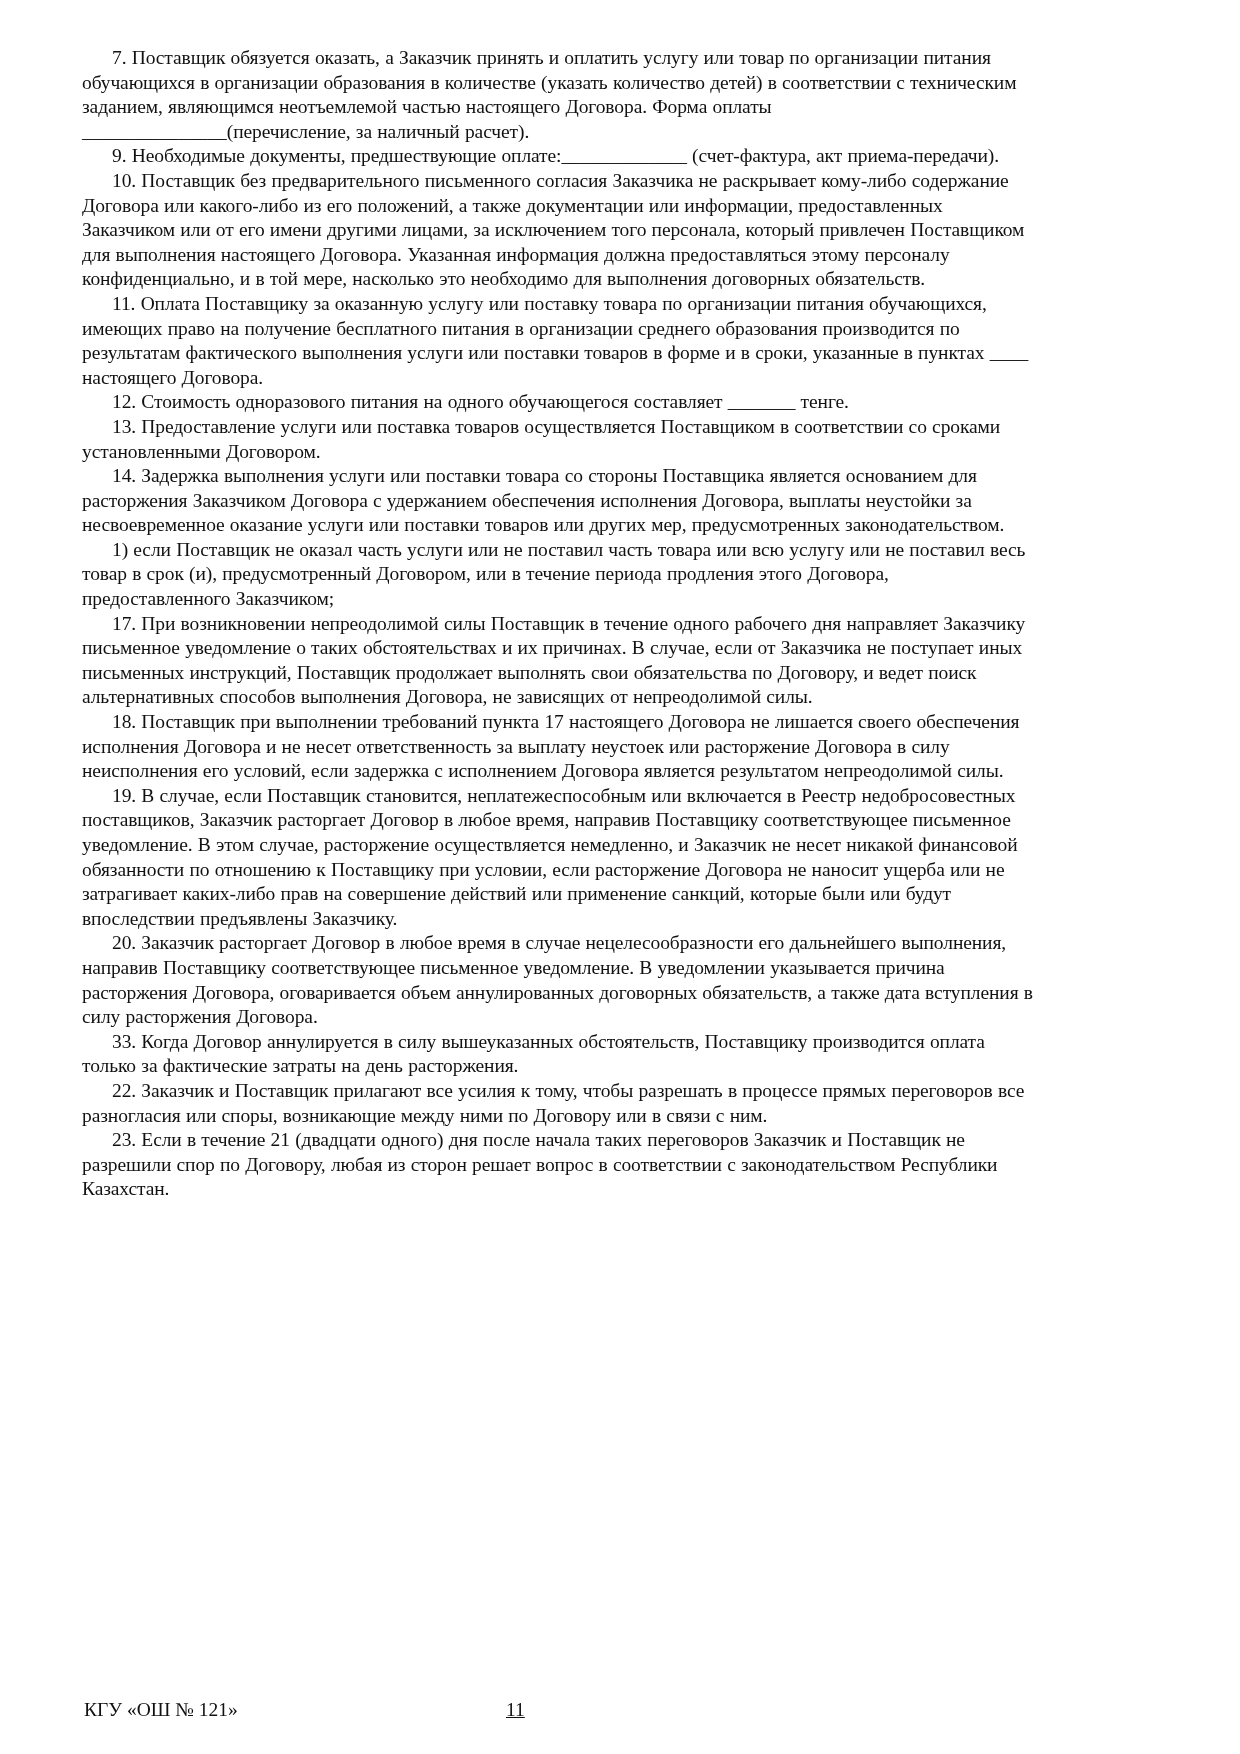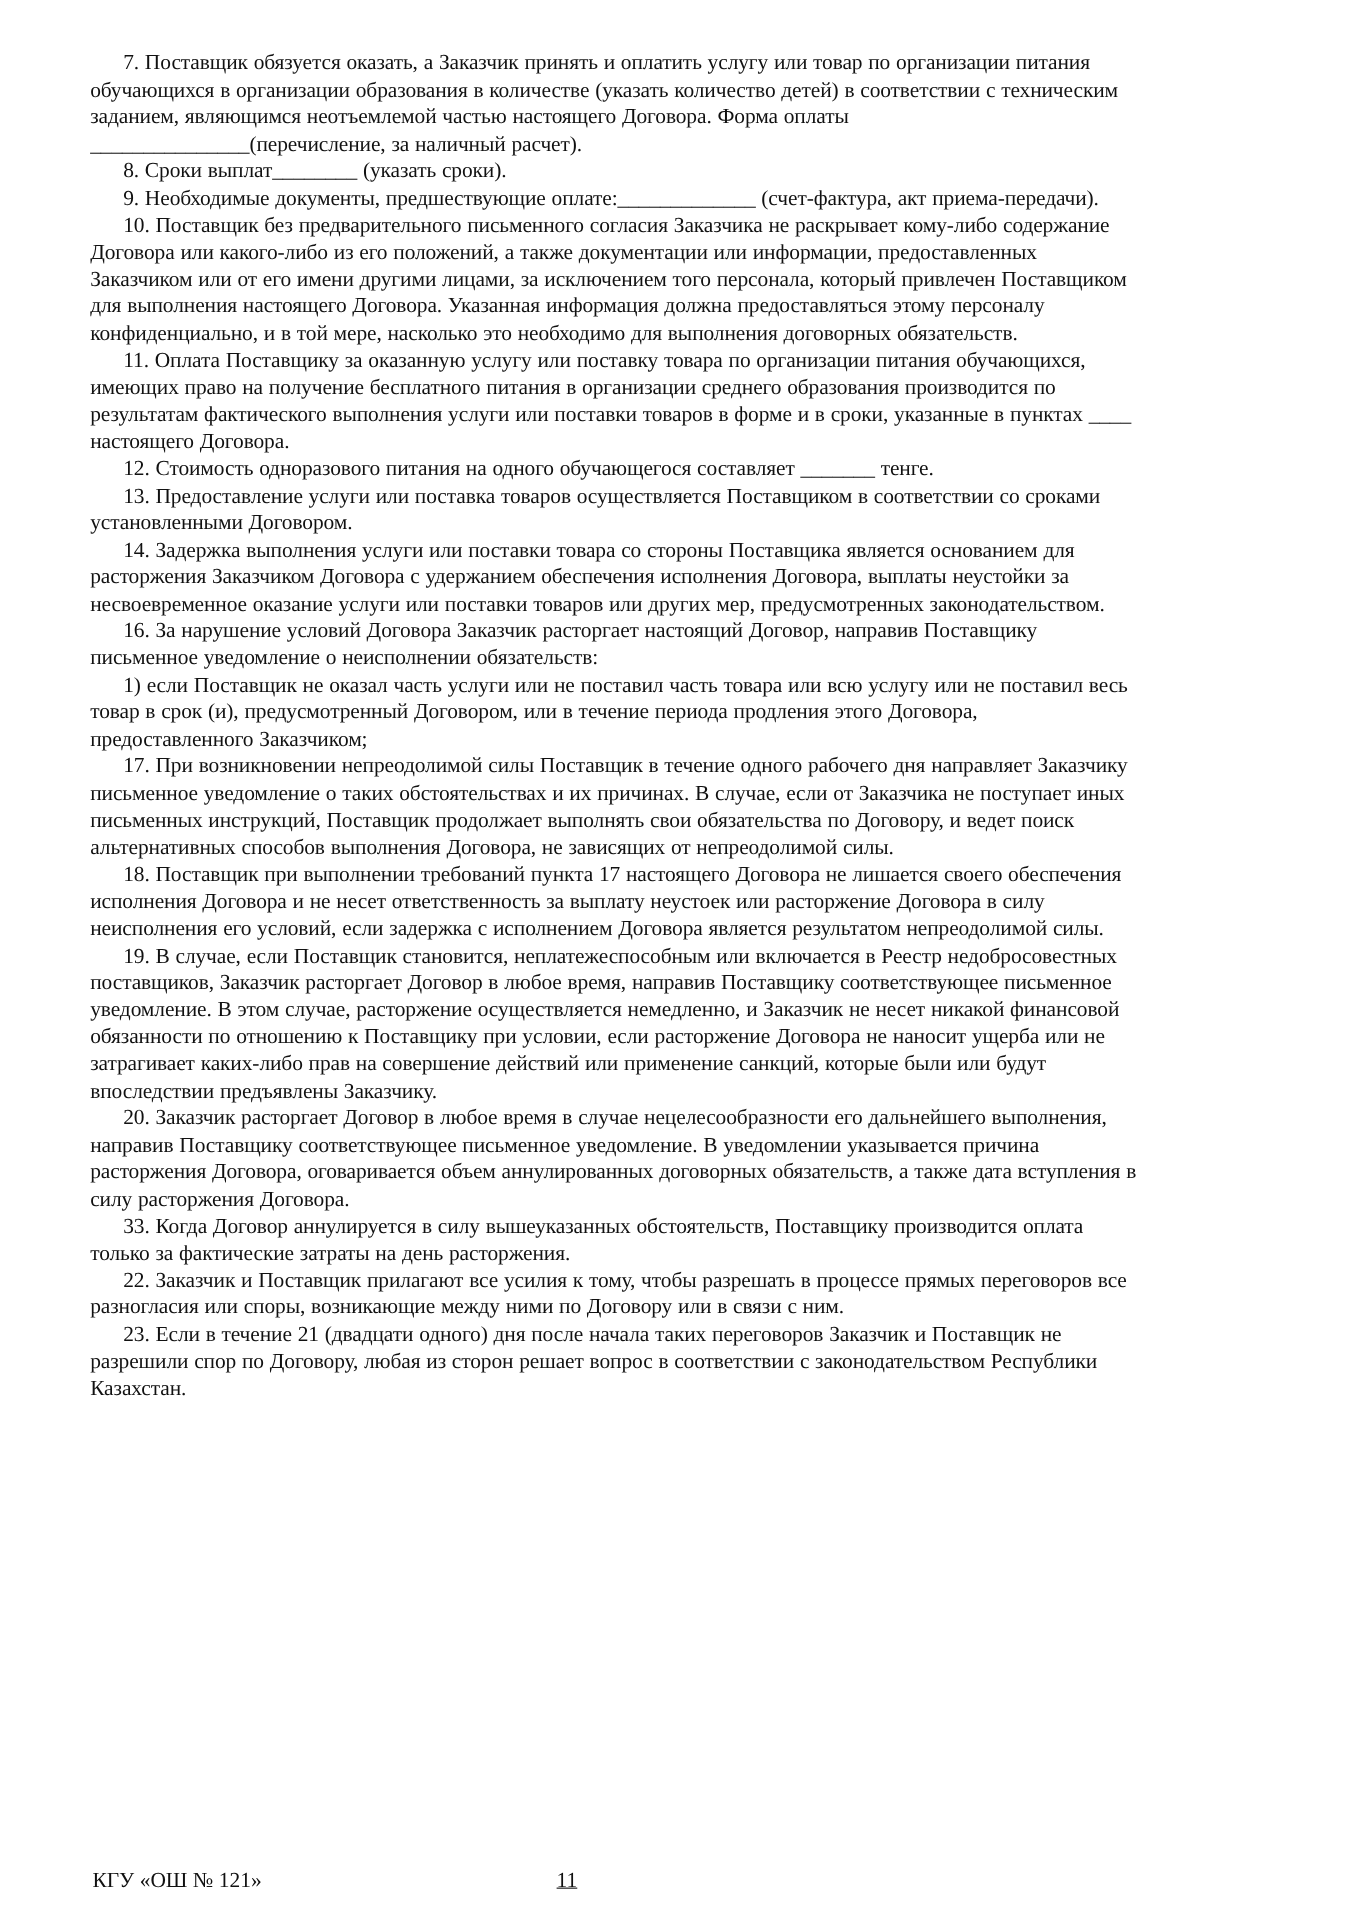--- a/index.html
+++ b/index.html
@@ -62,28 +62,26 @@
     white-space: nowrap;
     text-decoration: underline;
   }
 </style>
 </head>
 <body>
 
 <div class="page">
   <div class="content">
     <p class="para">7. Поставщик обязуется оказать, а Заказчик принять и оплатить услугу или товар по организации питания обучающихся в организации образования в количестве (указать количество детей) в соответствии с техническим заданием, являющимся неотъемлемой частью настоящего Договора. Форма оплаты _______________(перечисление, за наличный расчет).</p>
-    <p class="para">8. Сроки выплат________ (указать сроки).</p>
     <p class="para">9. Необходимые документы, предшествующие оплате:_____________ (счет-фактура, акт приема-передачи).</p>
     <p class="para">10. Поставщик без предварительного письменного согласия Заказчика не раскрывает кому-либо содержание Договора или какого-либо из его положений, а также документации или информации, предоставленных Заказчиком или от его имени другими лицами, за исключением того персонала, который привлечен Поставщиком для выполнения настоящего Договора. Указанная информация должна предоставляться этому персоналу конфиденциально, и в той мере, насколько это необходимо для выполнения договорных обязательств.</p>
     <p class="para">11. Оплата Поставщику за оказанную услугу или поставку товара по организации питания обучающихся, имеющих право на получение бесплатного питания в организации среднего образования производится по результатам фактического выполнения услуги или поставки товаров в форме и в сроки, указанные в пунктах ____ настоящего Договора.</p>
     <p class="para">12. Стоимость одноразового питания на одного обучающегося составляет _______ тенге.</p>
     <p class="para">13. Предоставление услуги или поставка товаров осуществляется Поставщиком в соответствии со сроками установленными Договором.</p>
     <p class="para">14. Задержка выполнения услуги или поставки товара со стороны Поставщика является основанием для расторжения Заказчиком Договора с удержанием обеспечения исполнения Договора, выплаты неустойки за несвоевременное оказание услуги или поставки товаров или других мер, предусмотренных законодательством.</p>
-    <p class="para">16. За нарушение условий Договора Заказчик расторгает настоящий Договор, направив Поставщику письменное уведомление о неисполнении обязательств:</p>
     <p class="para">1) если Поставщик не оказал часть услуги или не поставил часть товара или всю услугу или не поставил весь товар в срок (и), предусмотренный Договором, или в течение периода продления этого Договора, предоставленного Заказчиком;</p>
     <p class="para">17. При возникновении непреодолимой силы Поставщик в течение одного рабочего дня направляет Заказчику письменное уведомление о таких обстоятельствах и их причинах. В случае, если от Заказчика не поступает иных письменных инструкций, Поставщик продолжает выполнять свои обязательства по Договору, и ведет поиск альтернативных способов выполнения Договора, не зависящих от непреодолимой силы.</p>
     <p class="para">18. Поставщик при выполнении требований пункта 17 настоящего Договора не лишается своего обеспечения исполнения Договора и не несет ответственность за выплату неустоек или расторжение Договора в силу неисполнения его условий, если задержка с исполнением Договора является результатом непреодолимой силы.</p>
     <p class="para">19. В случае, если Поставщик становится, неплатежеспособным или включается в Реестр недобросовестных поставщиков, Заказчик расторгает Договор в любое время, направив Поставщику соответствующее письменное уведомление. В этом случае, расторжение осуществляется немедленно, и Заказчик не несет никакой финансовой обязанности по отношению к Поставщику при условии, если расторжение Договора не наносит ущерба или не затрагивает каких-либо прав на совершение действий или применение санкций, которые были или будут впоследствии предъявлены Заказчику.</p>
     <p class="para">20. Заказчик расторгает Договор в любое время в случае нецелесообразности его дальнейшего выполнения, направив Поставщику соответствующее письменное уведомление. В уведомлении указывается причина расторжения Договора, оговаривается объем аннулированных договорных обязательств, а также дата вступления в силу расторжения Договора.</p>
     <p class="para">33. Когда Договор аннулируется в силу вышеуказанных обстоятельств, Поставщику производится оплата только за фактические затраты на день расторжения.</p>
     <p class="para">22. Заказчик и Поставщик прилагают все усилия к тому, чтобы разрешать в процессе прямых переговоров все разногласия или споры, возникающие между ними по Договору или в связи с ним.</p>
     <p class="para">23. Если в течение 21 (двадцати одного) дня после начала таких переговоров Заказчик и Поставщик не разрешили спор по Договору, любая из сторон решает вопрос в соответствии с законодательством Республики Казахстан.</p>
   </div>
 

